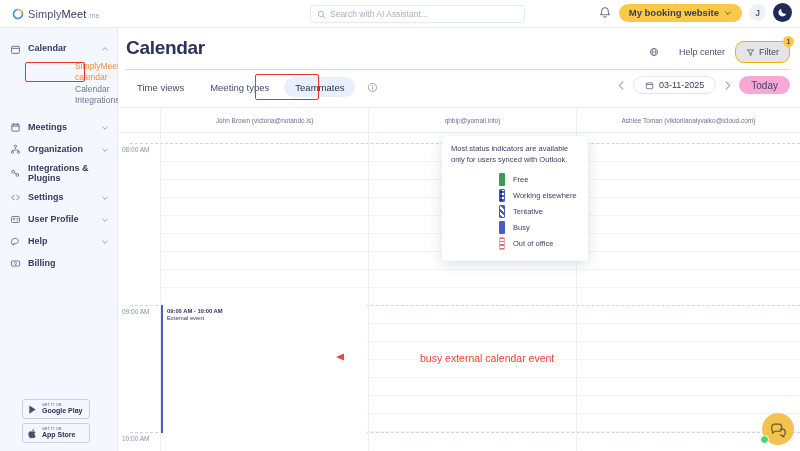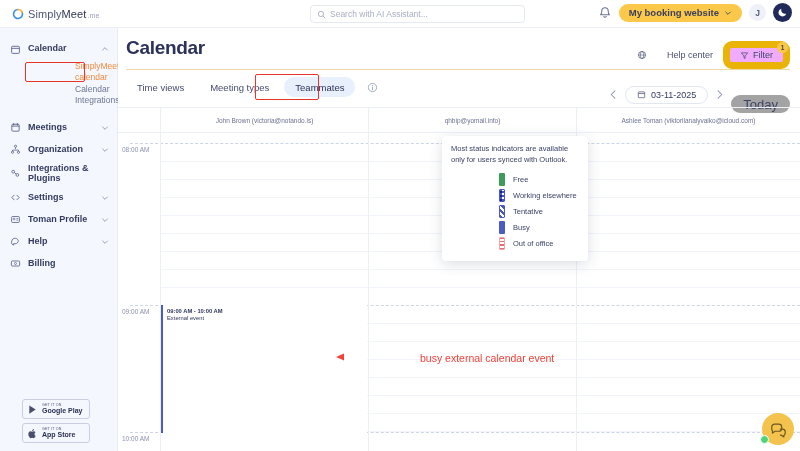--- a/index.html
+++ b/index.html
@@ -79,22 +79,22 @@
   .badge-btn .bsmall { font-size: 3.6px; color: #49506f; display: block; letter-spacing: .2px; }
   .badge-btn .bbig { font-size: 7px; color: #2b3152; font-weight: 700; display: block; }
 
   
   .main { position: absolute; top: 28px; left: 118px; width: 682px; height: 423px; background: #fff; }
   .page-head { position: relative; height: 43px; }
   .page-title { position: absolute; left: 8px; top: 9px; font-size: 19px; font-weight: 700; color: #2b3159; letter-spacing: -.3px; }
   .head-actions { position: absolute; right: 10px; top: 13px; display: flex; align-items: center; gap: 10px; }
   .help-center { display: flex; align-items: center; gap: 20px; font-size: 9px; color: #4a5272; cursor: pointer; }
   .filter-btn {
-    position: relative; height: 28px; border: 7px solid #eab308; border-radius: 9px;
-    background: #f0abfc; display: flex; align-items: center; gap: 4px; padding: 0 10px;
+    position: relative; height: 22px; border: 1px solid #eab308; border-radius: 9px;
+    background: #e5e5e5; display: flex; align-items: center; gap: 4px; padding: 0 10px;
     font-size: 9px; color: #3f4768; cursor: pointer;
   }
   .filter-badge {
     position: absolute; right: -5px; top: -6px; width: 11px; height: 11px; border-radius: 50%;
     background: #fbc84a; color: #3a3f5c; font-size: 6.5px; font-weight: 700;
     display: flex; align-items: center; justify-content: center;
   }
   .head-rule { position: absolute; left: 8px; right: 10px; top: 41px; height: 1px; background: #f2d9a8; }
 
   .tabs-row { position: relative; height: 36px; }
@@ -110,22 +110,22 @@
     border: 1.6px solid #e8352a; border-radius: 2px; pointer-events: none;
   }
   .datenav { position: absolute; right: 10px; top: 5px; display: flex; align-items: center; gap: 6px; }
   .nav-chev { width: 11px; height: 11px; color: #8d95b2; cursor: pointer; }
   .date-pill {
     height: 18px; border: 1px solid #e1e6f0; border-radius: 9px; background: #fff;
     display: flex; align-items: center; gap: 5px; padding: 0 11px;
     font-size: 9px; color: #333b60; cursor: pointer;
   }
   .today-btn {
-    height: 18px; border-radius: 9px; background: #a3a3a3; border: none;
-    padding: 0 12px; font-size: 13px; color: #3b4366; cursor: pointer; margin-top: 19px;
+    height: 18px; border-radius: 9px; background: #f9a8d4; border: none;
+    padding: 0 12px; font-size: 10px; color: #3b4366; cursor: pointer;
   }
 
   
   .cal { position: absolute; left: 0; top: 79px; width: 682px; height: 344px; }
   .cal-head { position: relative; height: 26px; border-top: 1px solid #eceff6; border-bottom: 1px solid #eceff6; }
   .cal-head .gutter { position: absolute; left: 0; top: 0; width: 42px; height: 100%; }
   .col-head {
     position: absolute; top: 0; height: 100%;
     display: flex; align-items: center; justify-content: center;
     font-size: 6.5px; color: #6a7290; text-align: center;
@@ -289,21 +289,21 @@
 
       <div class="nav-item">
         <span class="ico">
           <svg width="11" height="11" viewBox="0 0 24 24">
               <rect x="3.5" y="5.5" width="17" height="13" rx="2" fill="none" stroke="#59628a" stroke-width="1.8"></rect>
               <circle cx="9" cy="11" r="2" fill="none" stroke="#59628a" stroke-width="1.5"></circle>
               <line x1="14" y1="10" x2="18" y2="10" stroke="#59628a" stroke-width="1.5"></line>
               <line x1="14" y1="13.5" x2="18" y2="13.5" stroke="#59628a" stroke-width="1.5"></line>
             </svg>
         </span>
-        <span class="lbl">Toman Profile</span>
+        <span class="lbl">User Profile</span>
         <svg class="chev" viewBox="0 0 24 24">
             <polyline points="5,9 12,16 19,9" fill="none" stroke="#8a93b1" stroke-width="2.6" stroke-linecap="round" stroke-linejoin="round"></polyline>
           </svg>
       </div>
 
       <div class="nav-item">
         <span class="ico">
           <svg width="11" height="11" viewBox="0 0 24 24">
               <path d="M4 11a7 6 0 1 1 4 5.4V20l-4-2.6A6.4 6.4 0 0 1 4 11z" fill="none" stroke="#59628a" stroke-width="1.8" stroke-linejoin="round"></path>
             </svg>

